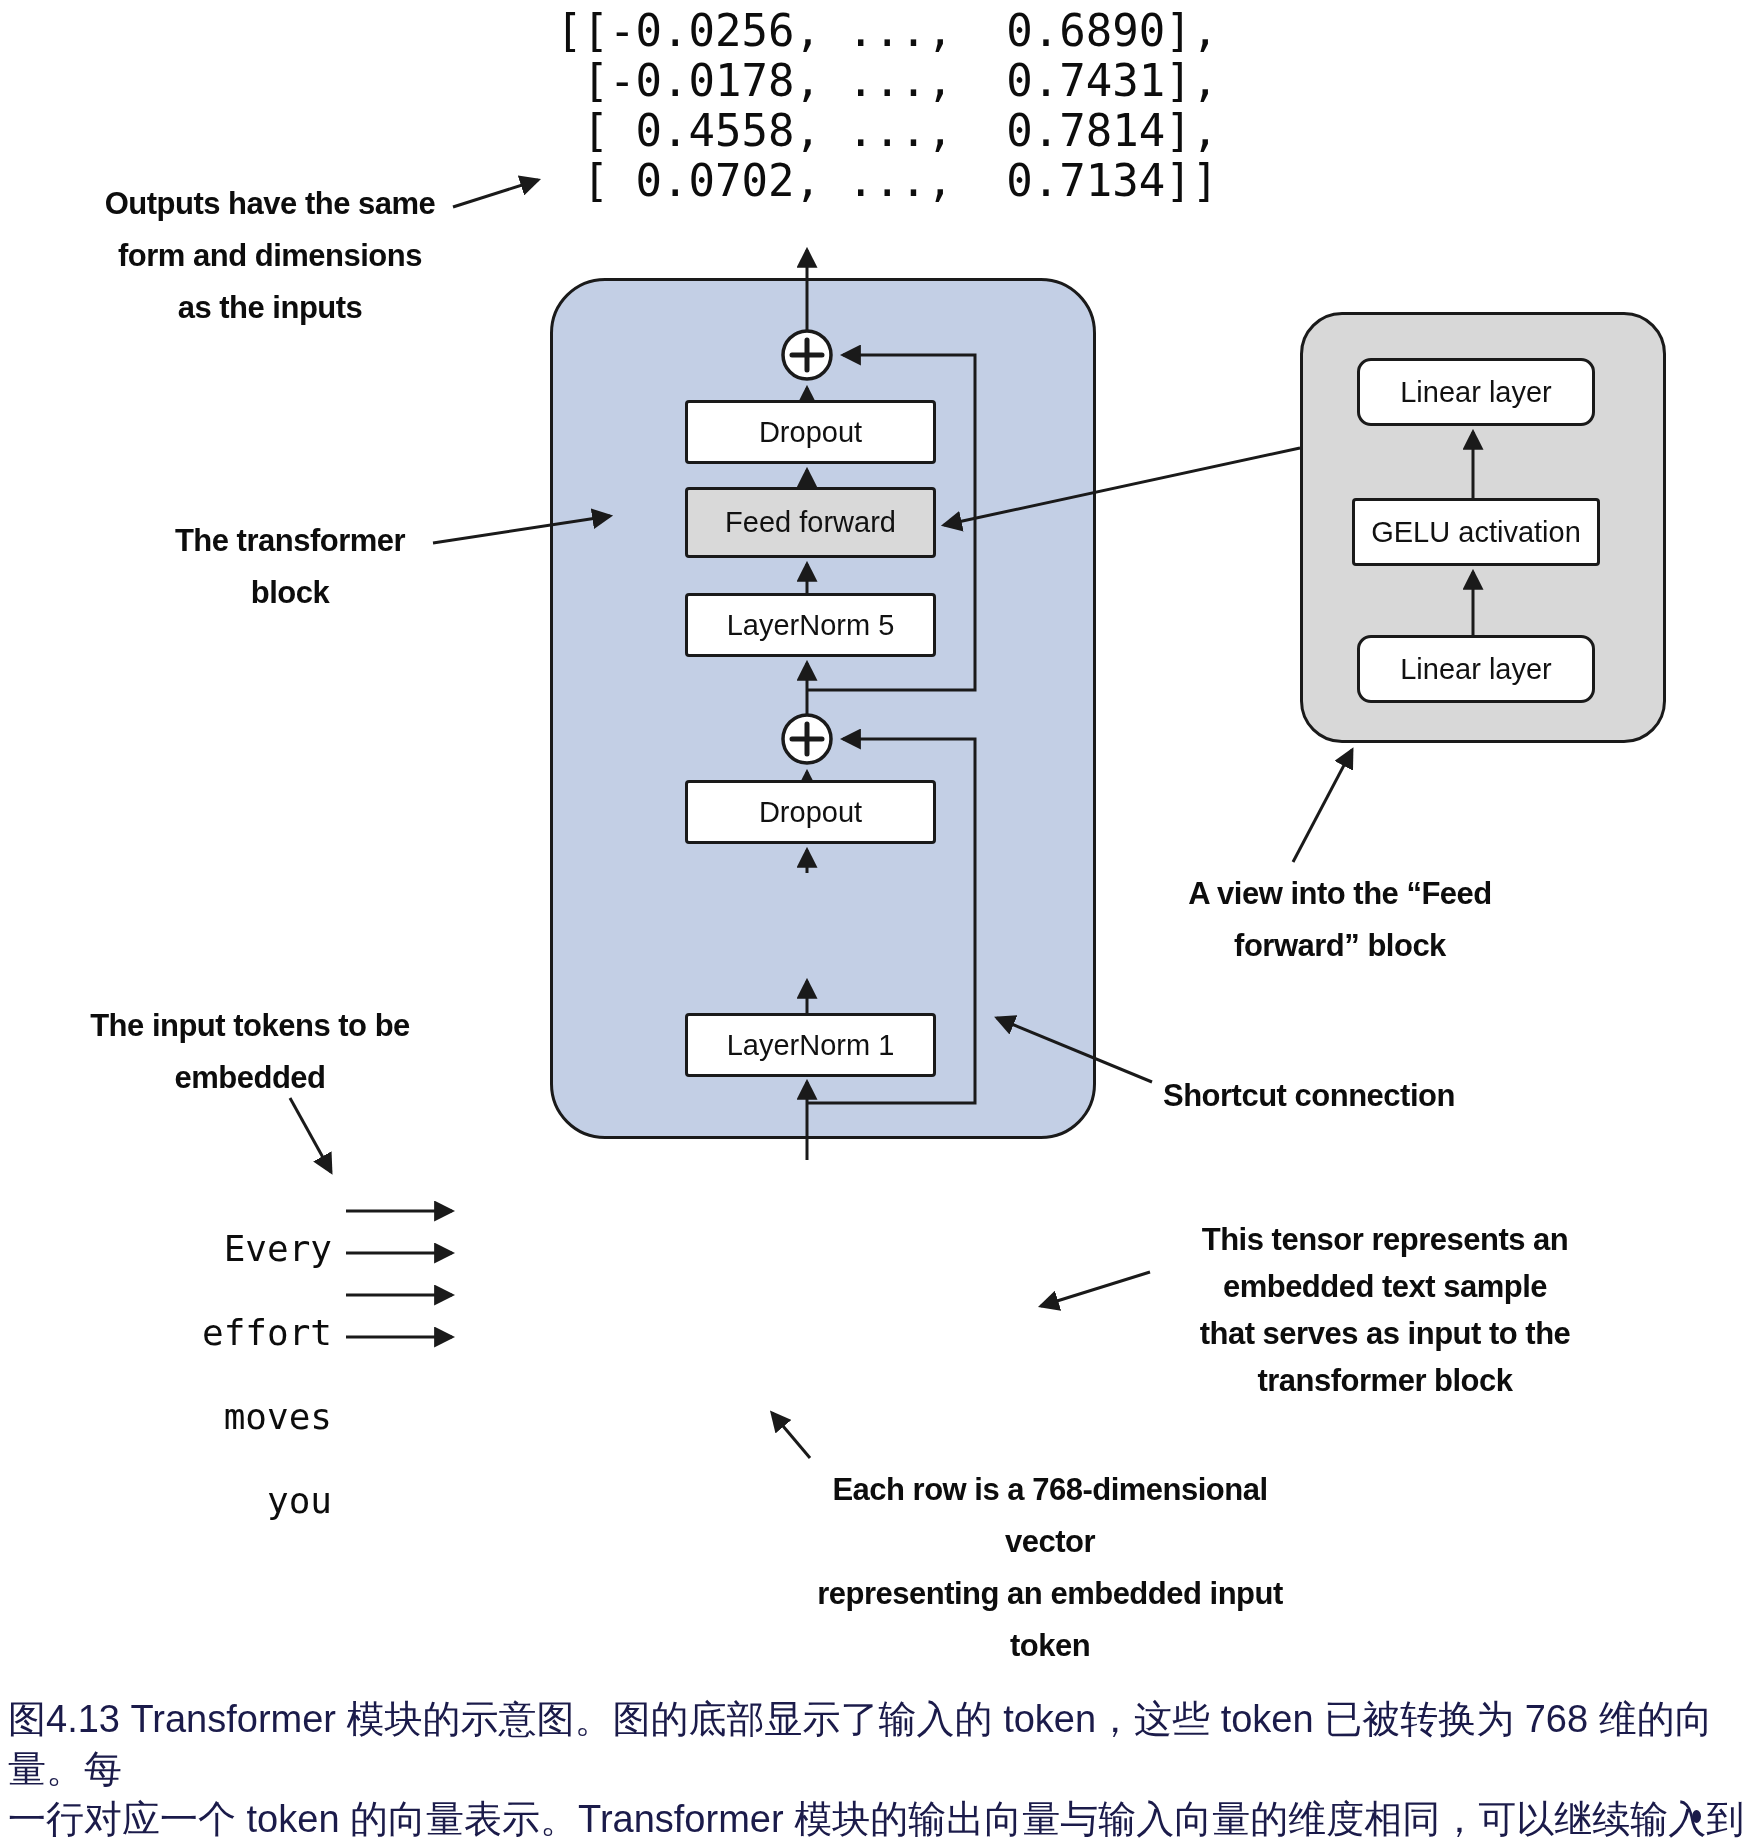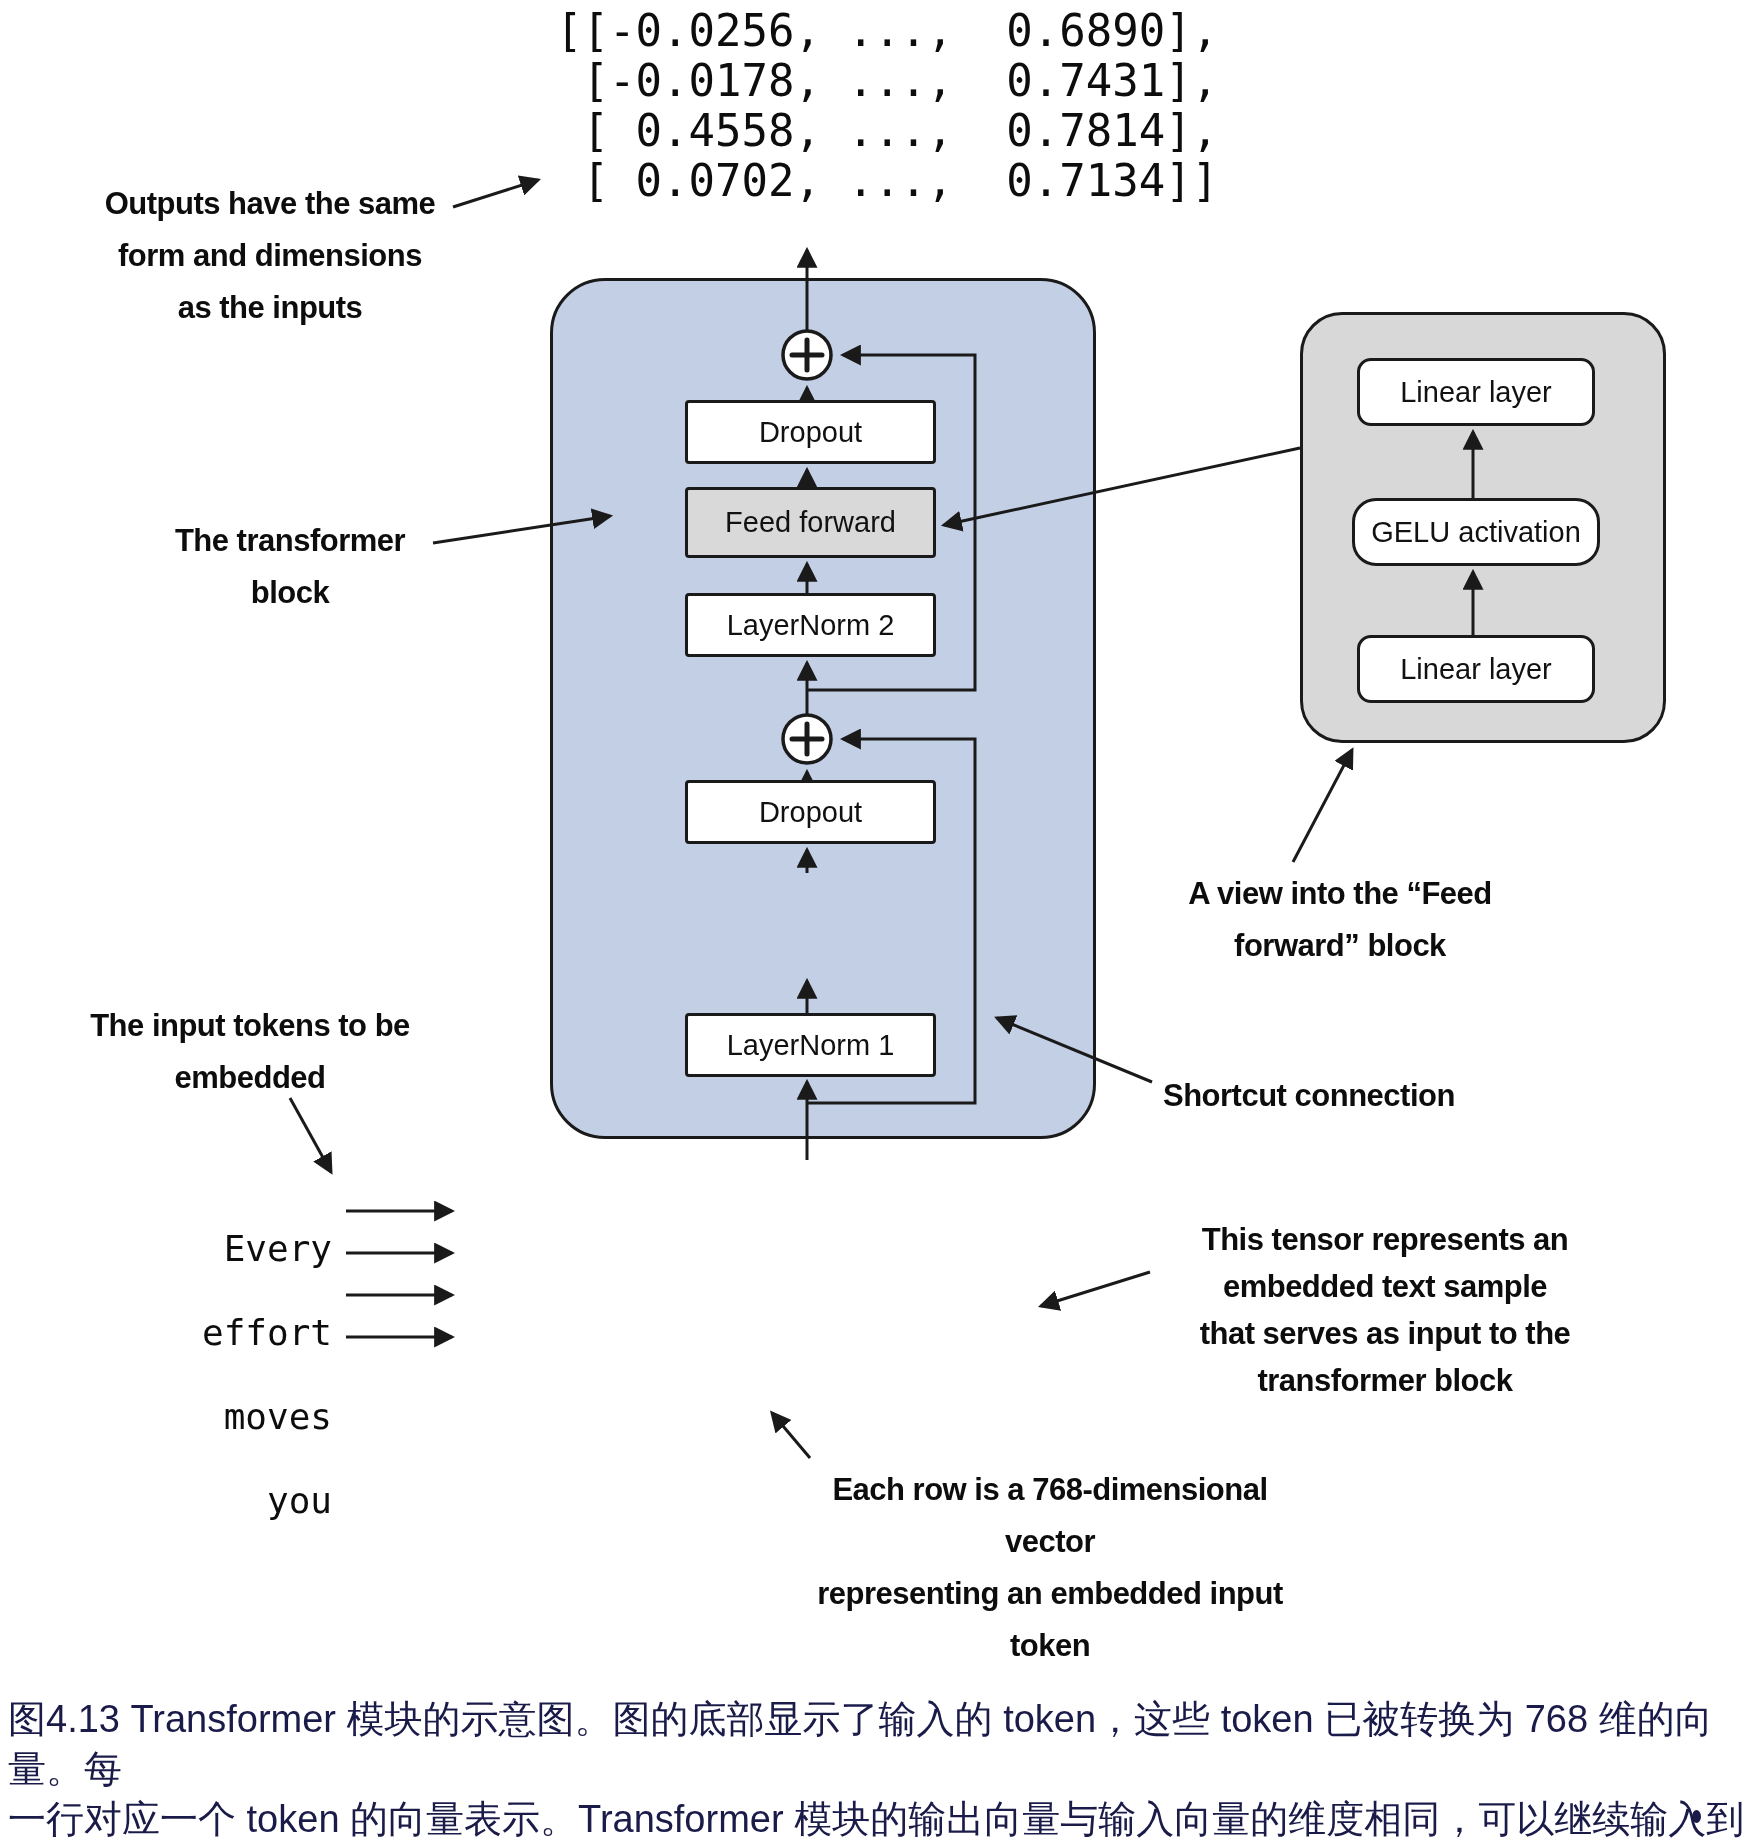--- a/index.html
+++ b/index.html
@@ -85,26 +85,26 @@
     <path class="ln" d="M 810 1458 L 772 1413" marker-end="url(#ah)"></path>
 
     <path class="ln" d="M 346 1211 L 452 1211" marker-end="url(#ah)"></path>
     <path class="ln" d="M 346 1253 L 452 1253" marker-end="url(#ah)"></path>
     <path class="ln" d="M 346 1295 L 452 1295" marker-end="url(#ah)"></path>
     <path class="ln" d="M 346 1337 L 452 1337" marker-end="url(#ah)"></path>
   </svg>
 
   <div class="abs node" style="left:685px;top:400px;width:245px;height:58px;">Dropout</div>
   <div class="abs node ff" style="left:685px;top:487px;width:245px;height:65px;">Feed forward</div>
-  <div class="abs node" style="left:685px;top:593px;width:245px;height:58px;">LayerNorm 2</div>
+  <div class="abs node" style="left:685px;top:593px;width:245px;height:58px;">LayerNorm 5</div>
   <div class="abs node" style="left:685px;top:780px;width:245px;height:58px;">Dropout</div>
   <div class="abs node" style="left:685px;top:1013px;width:245px;height:58px;">LayerNorm 1</div>
 
   <div class="abs node" style="left:1357px;top:358px;width:232px;height:62px;border-radius:14px;">Linear layer</div>
-  <div class="abs node" style="left:1352px;top:498px;width:242px;height:62px;border-radius:24px;">GELU activation</div>
+  <div class="abs node" style="left:1352px;top:498px;width:242px;height:62px;border-radius:4px;">GELU activation</div>
   <div class="abs node" style="left:1357px;top:635px;width:232px;height:62px;border-radius:14px;">Linear layer</div>
 
   <pre class="abs mono" style="left:556px;top:6px;line-height:50px;margin:0;">[[-0.0256, ...,  0.6890],
  [-0.0178, ...,  0.7431],
  [ 0.4558, ...,  0.7814],
  [ 0.0702, ...,  0.7134]]</pre>
 
   <div class="abs tokens" style="left:150px;top:1186px;width:182px;">
     <div>Every</div>
     <div>effort</div>

